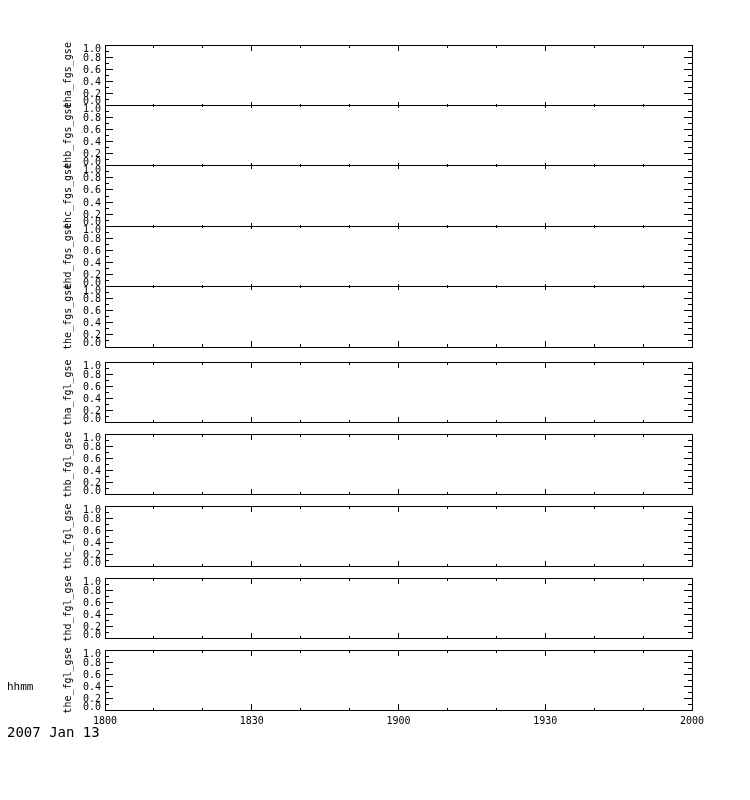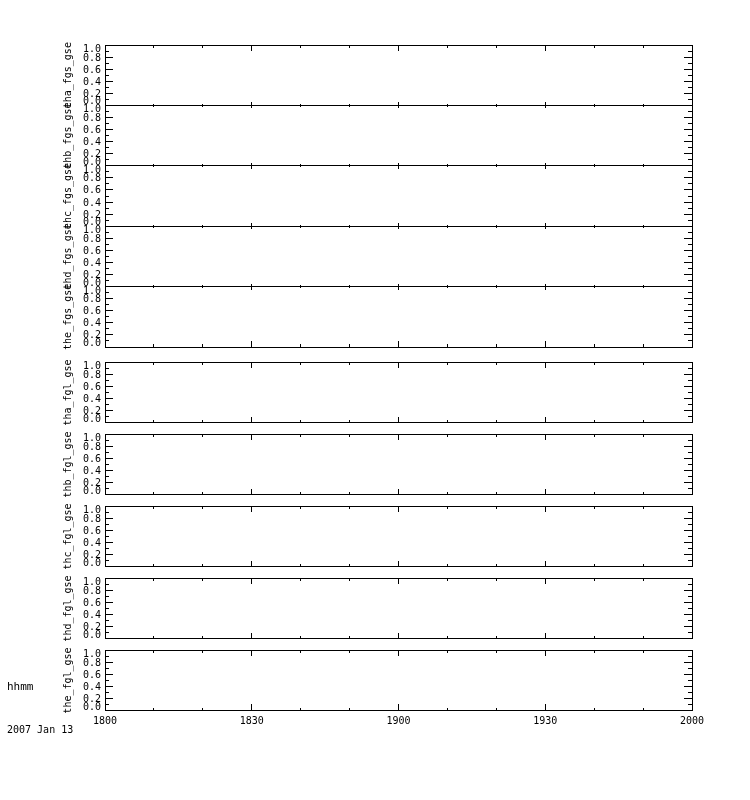--- a/index.html
+++ b/index.html
@@ -12,21 +12,21 @@
   }
   .canvas { position: relative; width: 750px; height: 800px; background: #ffffff; }
   .chart-title {
     position: absolute; top: 26px; left: 105px; width: 587px;
     text-align: center; font-size: 12px; white-space: pre;
   }
   .x-unit {
     position: absolute; left: 7px; top: 680px; font-size: 11px;
   }
   .x-date {
-    position: absolute; left: 7px; top: 724px; font-size: 10px;
+    position: absolute; left: 7px; top: 724px; font-size: 14px;
   }
   svg#plot-svg { position: absolute; top: 0; left: 0; }
   svg#plot-svg text { font-family: "DejaVu Sans Mono", monospace; }
 </style>
 </head>
 <body>
 
 <div class="canvas">
   <svg id="plot-svg" width="750" height="800" shape-rendering="crispEdges">
       <g>

